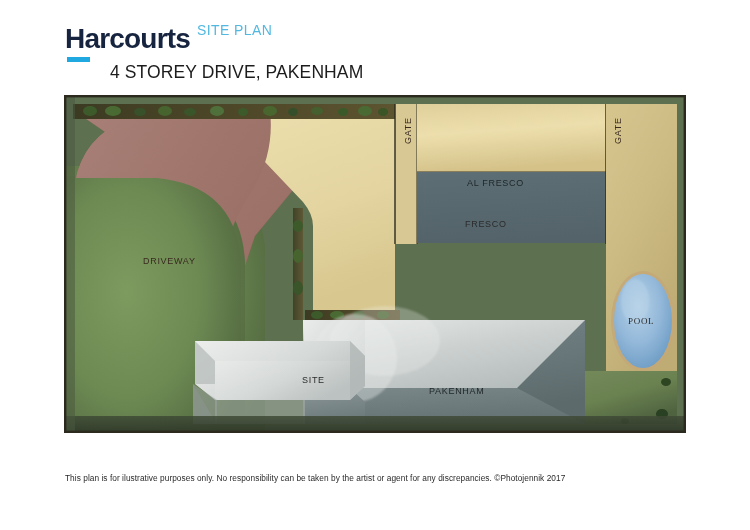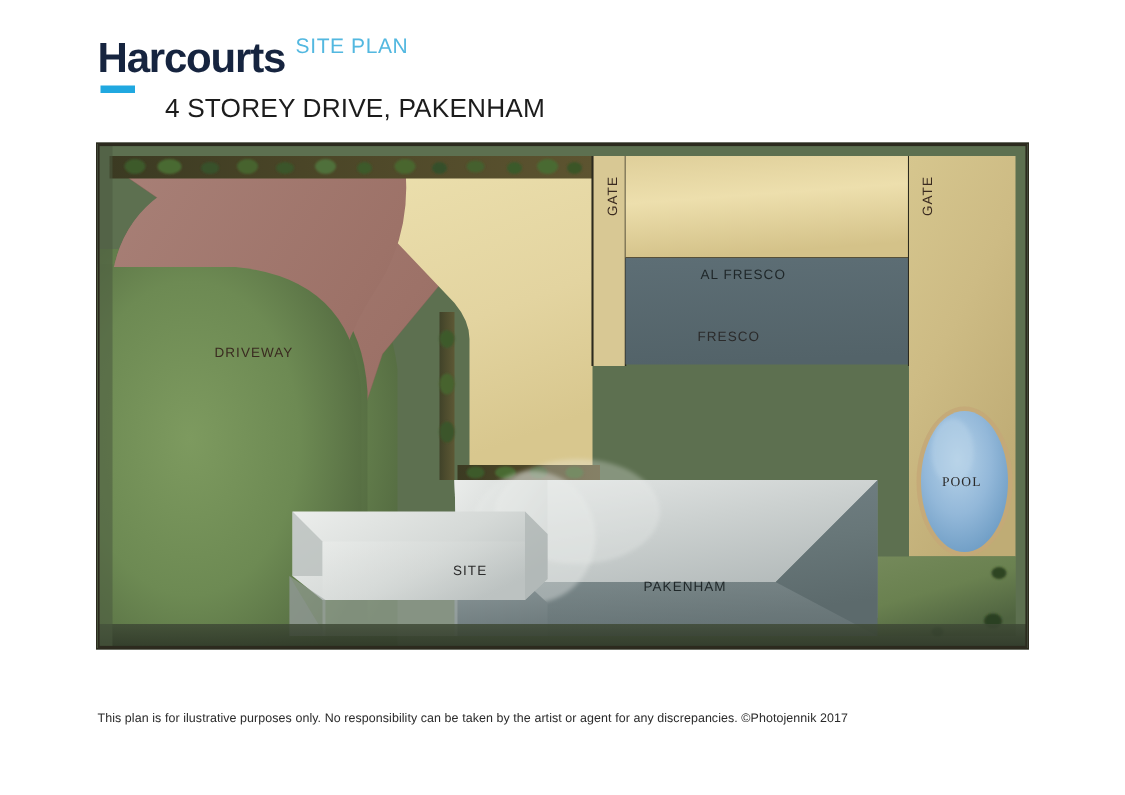--- a/index.html
+++ b/index.html
@@ -361,21 +361,21 @@
 
       <g>
         <rect x="0" y="320" width="620" height="16" fill="url(#gEdge)" opacity="0.85"></rect>
       </g>
 
       <rect x="0" y="0" width="10" height="336" fill="#4a5940" opacity="0.55"></rect>
 
       <rect x="0.7" y="0.7" width="618.6" height="334.6" fill="none" stroke="#2c2a1e" stroke-width="1.4"></rect>
     </svg>
 
-    <span class="lbl lbl-brown" style="left:78px; top:134px;">DRIVEWAY</span>
+    <span class="lbl lbl-brown" style="left:78px; top:160px;">DRIVEWAY</span>
 
     <span class="lbl lbl-dark" style="left:400px; top:123px;">FRESCO</span>
 
     <span class="lbl lbl-brown lbl-rot" style="left:338px; top:48px;">GATE</span>
 
     <span class="lbl lbl-brown lbl-rot" style="left:548px; top:48px;">GATE</span>
 
     <span class="lbl" style="left:402px; top:82px; color:#1e2628;">AL FRESCO</span>
 
     <span class="lbl lbl-dark" style="left:563px; top:220px;font-family:Liberation Serif, serif;">POOL</span>

